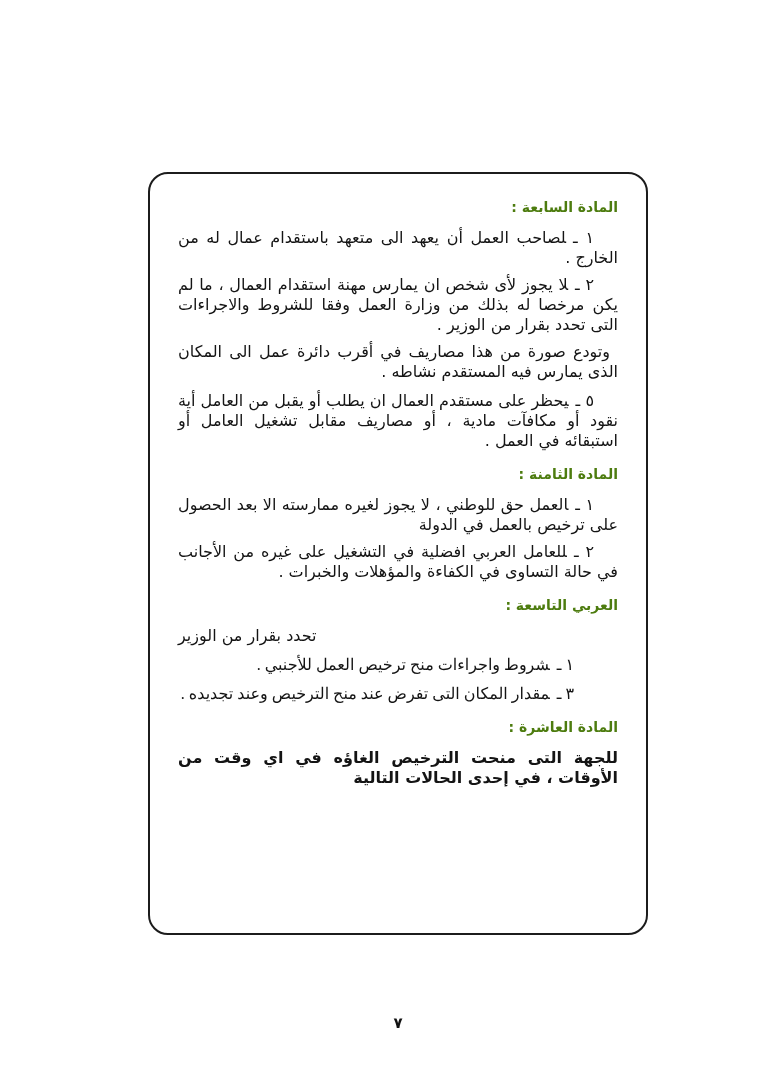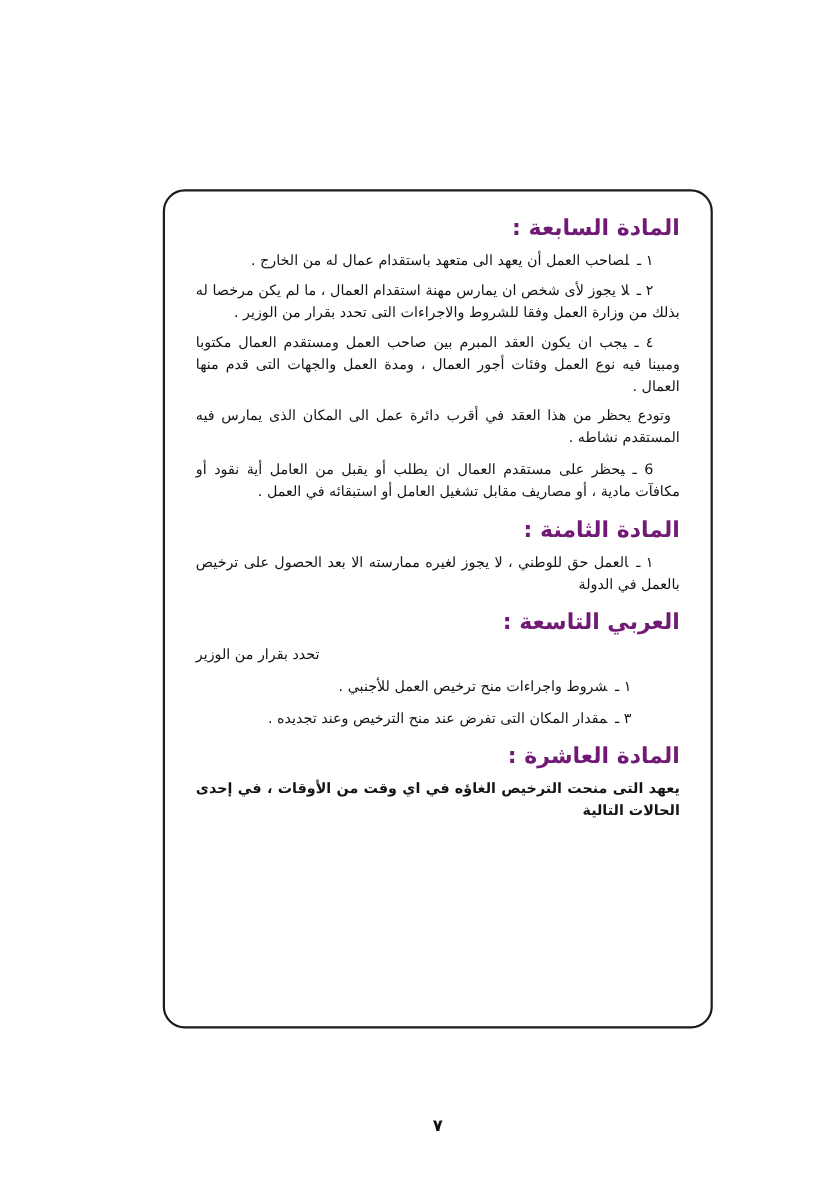--- a/index.html
+++ b/index.html
@@ -23,29 +23,29 @@
     height: 763px;
     box-sizing: border-box;
     border: 2px solid #1c1c1c;
     border-radius: 20px;
     padding: 22px 28px;
     direction: rtl;
     color: #161616;
     overflow: hidden;
   }
   .heading {
-    font-size: 20px;
+    font-size: 14px;
     font-weight: bold;
-    color: #701a75;
+    color: #4d7c0f;
     margin: 12px 0 10px;
     line-height: 22px;
   }
   section:first-of-type .heading { margin-top: 0; }
   .item, .note, .intro, .closing, .sub-item {
-    font-size: 13px;
+    font-size: 16px;
     line-height: 20px;
     color: #141414;
   }
   .item {
     margin: 0 0 7px;
     text-align: justify;
     text-indent: 24px;
   }
   .num {
     margin-left: 7px;
@@ -59,20 +59,21 @@
   .intro {
     margin: 2px 0 9px;
     padding-right: 66px;
     text-align: left;
   }
   .sub-item {
     margin: 0 0 9px;
     padding-right: 44px;
     text-align: right;
     text-indent: 0;
+    font-family: Liberation Serif, serif;
   }
   .closing {
     margin: 2px 0 0;
     font-weight: bold;
     text-align: justify;
     text-indent: 0;
   }
   .page-number {
     position: absolute;
     left: 148px;
@@ -91,47 +92,47 @@
   <div class="frame">
 
     <section>
       <h2 class="heading">المادة السابعة :</h2>
 
       <p class="item"><span class="num">١ ـ</span><span>لصاحب العمل أن يعهد الى متعهد باستقدام عمال له من الخارج .</span></p>
 
       <p class="item"><span class="num">٢ ـ</span><span>لا يجوز لأى شخص ان يمارس مهنة استقدام العمال ، ما لم يكن مرخصا له بذلك من وزارة العمل وفقا للشروط والاجراءات التى تحدد بقرار من الوزير .</span></p>
 
 
-      <p class="item"><span class="num">٤ ـ</span><span>يجب ان يكون العقد المبرم بين صاحب العمل ومستقدم العمال مكتوبا ومبينا فيه نوع العمل وفئات أجور العمال ، ومدة العمل والجهات التى قدم منها العمال .</span></p>
 
-      <p class="note">وتودع يحظر من هذا العقد في أقرب دائرة عمل الى المكان الذى يمارس فيه المستقدم نشاطه .</p>
+      <p class="note">وتودع صورة من هذا مصاريف في أقرب دائرة عمل الى المكان الذى يمارس فيه المستقدم نشاطه .</p>
 
-      <p class="item"><span class="num">6 ـ</span><span>يحظر على مستقدم العمال ان يطلب أو يقبل من العامل أية نقود أو مكافآت مادية ، أو مصاريف مقابل تشغيل العامل أو استبقائه في العمل .</span></p>
+      <p class="item"><span class="num">٥ ـ</span><span>يحظر على مستقدم العمال ان يطلب أو يقبل من العامل أية نقود أو مكافآت مادية ، أو مصاريف مقابل تشغيل العامل أو استبقائه في العمل .</span></p>
     </section>
 
     <section>
       <h2 class="heading">المادة الثامنة :</h2>
 
       <p class="item"><span class="num">١ ـ</span><span>العمل حق للوطني ، لا يجوز لغيره ممارسته الا بعد الحصول على ترخيص بالعمل في الدولة</span></p>
 
+      <p class="item"><span class="num">٢ ـ</span><span>للعامل العربي افضلية في التشغيل على غيره من الأجانب في حالة التساوى في الكفاءة والمؤهلات والخبرات .</span></p>
     </section>
 
     <section>
       <h2 class="heading">العربي التاسعة :</h2>
 
       <p class="intro">تحدد بقرار من الوزير</p>
 
       <p class="sub-item"><span class="num">١ ـ</span><span>شروط واجراءات منح ترخيص العمل للأجنبي .</span></p>
 
 
       <p class="sub-item"><span class="num">٣ ـ</span><span>مقدار المكان التى تفرض عند منح الترخيص وعند تجديده .</span></p>
     </section>
 
     <section>
       <h2 class="heading">المادة العاشرة :</h2>
 
-      <p class="closing">يعهد التى منحت الترخيص الغاؤه في اي وقت من الأوقات ، في إحدى الحالات التالية</p>
+      <p class="closing">للجهة التى منحت الترخيص الغاؤه في اي وقت من الأوقات ، في إحدى الحالات التالية</p>
     </section>
 
   </div>
 
   <div class="page-number">٧</div>
 </div>
 
 </body></html>

